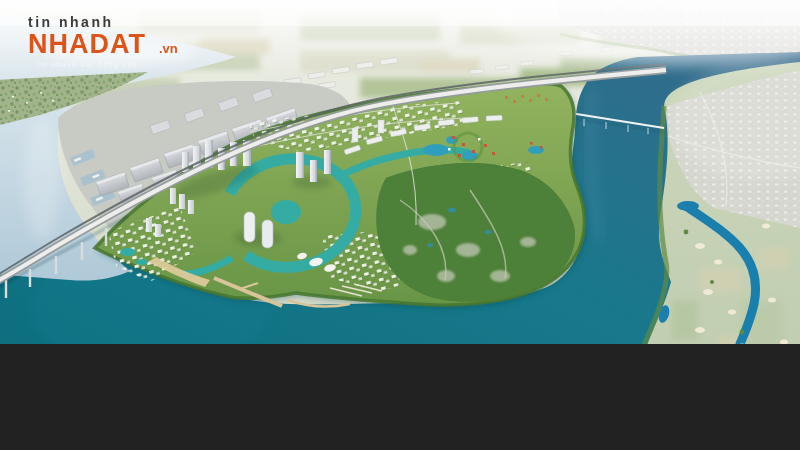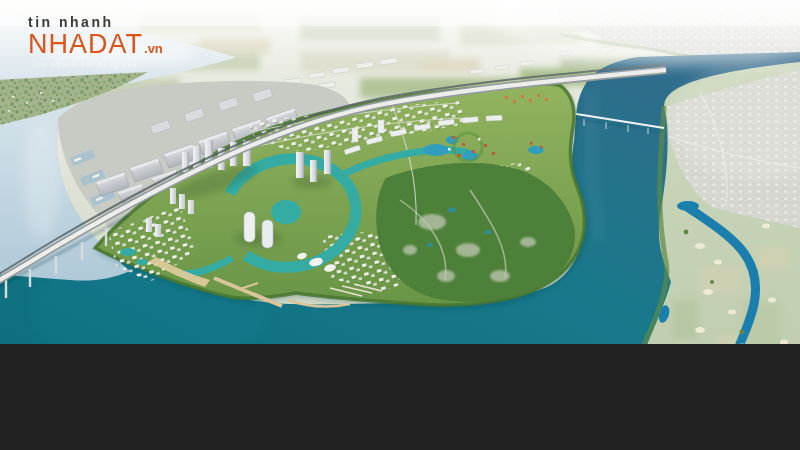--- a/index.html
+++ b/index.html
@@ -1,22 +1,22 @@
 <!DOCTYPE html>
 <html><head>
 <meta charset="utf-8">
 <style>
   html,body{margin:0;padding:0;background:#222;}
   .stage{position:relative;width:800px;height:344px;overflow:hidden;font-family:"Liberation Sans",sans-serif;}
   .stage svg{display:block;}
   .watermark{position:absolute;left:28px;top:15px;line-height:1.08;pointer-events:none;}
   .wm-prefix{font-size:14px;font-weight:700;letter-spacing:2.5px;color:#3b3b3b;}
   .wm-brandline{white-space:nowrap;}
-  .wm-brand{font-size:27px;font-weight:400;color:#dd5418;letter-spacing:1px;}
-  .wm-tld{font-size:13px;font-weight:700;color:#dd5418;margin-left:1px;}
+  .wm-brand{font-size:27px;font-weight:700;color:#dd5418;letter-spacing:1px;}
+  .wm-tld{font-size:13px;font-weight:700;color:#dd5418;margin-left:13px;}
   .wm-tagline{font-size:7px;color:rgba(248,250,250,.8);letter-spacing:1.4px;margin-left:8px;margin-top:2px;}
 </style>
 </head>
 <body>
 
 <div class="stage">
 <svg width="800" height="450" viewBox="0 0 800 450">
   <defs>
     <linearGradient id="gWater" x1="1" y1="0" x2="0" y2="1">
       <stop offset="0" stop-color="#38698C"></stop>

